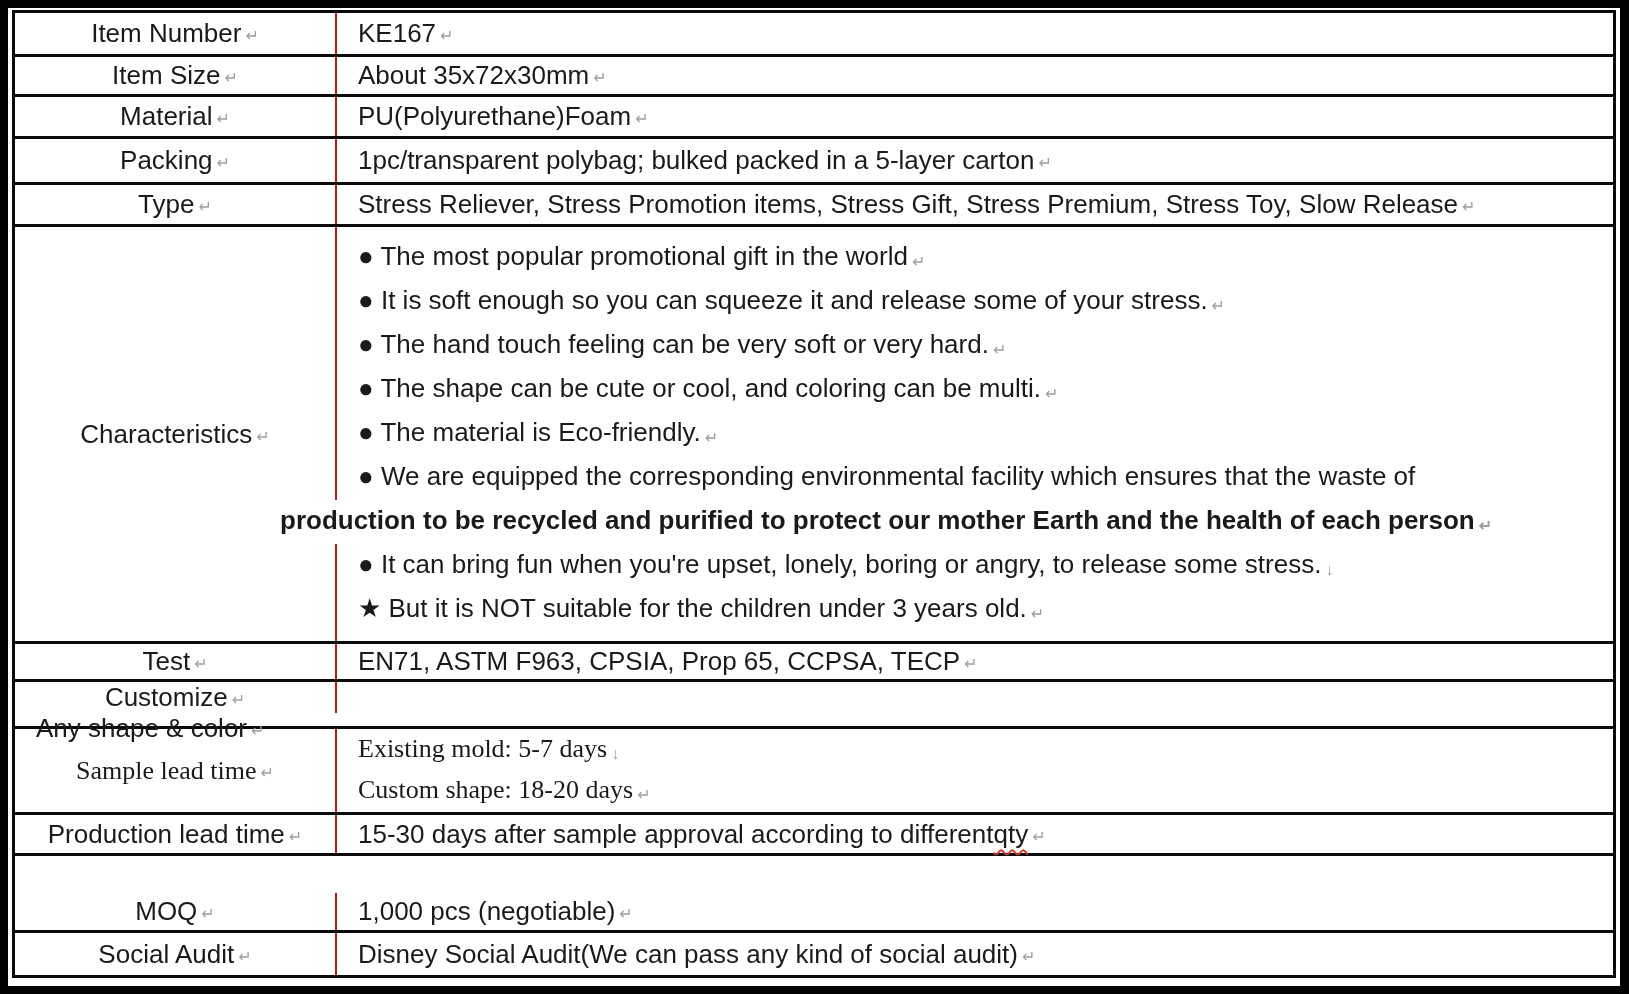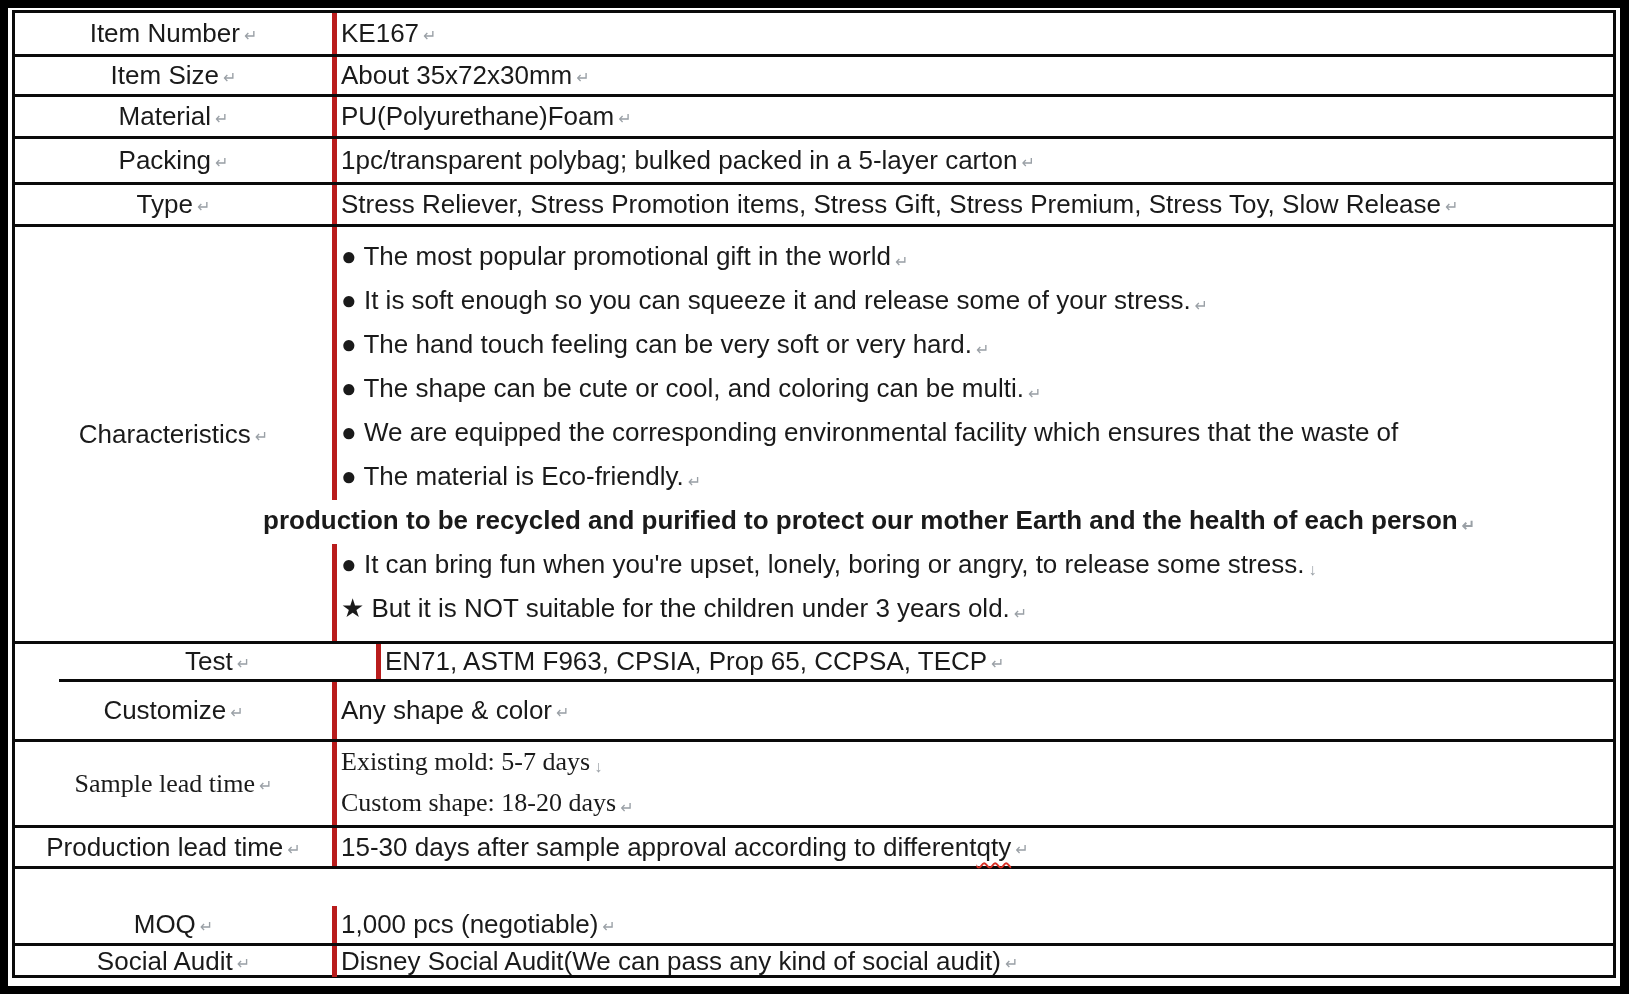--- a/index.html
+++ b/index.html
@@ -18,28 +18,28 @@
   .spec-table {
     position: absolute; left: 4px; top: 2px; right: 4px; bottom: 8px;
     border: 3px solid #0a0a0a;
     display: flex; flex-direction: column;
     background: #fff;
   }
   .row { display: flex; border-bottom: 3px solid #0a0a0a; flex-shrink: 0; }
   .row:last-child { border-bottom: none; flex: 1; }
   .lbl {
     width: 322px; flex-shrink: 0;
-    border-right: 5px solid #b91c1c;
+    border-right: 2px solid #b91c1c;
     display: flex; align-items: center; justify-content: center;
     font-size: 26px;
   }
   .val {
     flex: 1; min-width: 0;
     display: flex; align-items: center;
-    padding-left: 4px;
+    padding-left: 21px;
     font-size: 26px;
     white-space: nowrap;
   }
   .val.multi {
     flex-direction: column; align-items: flex-start; justify-content: center;
     padding-top: 2px; padding-bottom: 2px; text-align: center;
   }
   .char-line { line-height: 41px; white-space: nowrap; position: relative; z-index: 2; background: #fff; }
   .char-line.hang { margin-left: -78px; padding-right: 6px; font-weight: bold; }
   .sample-line { line-height: 38px; white-space: nowrap; }
@@ -47,21 +47,21 @@
     color: #9aa0a6; font-size: 16px; margin-left: 4px;
     position: relative; top: 2px;
   }
   .sp-err {
     text-decoration: underline wavy #d93025 2px;
     text-underline-offset: 6px;
   }
   
   .hr1 { height: 44px; } .hr2 { height: 40px; } .hr3 { height: 42px; }
   .hr4 { height: 46px; } .hr5 { height: 42px; } .hr6 { height: 417px; }
-  .hr7 { height: 38px; margin-left: 44px; } .hr8 { height: 60px; } .hr9 { height: 86px; font-family: Liberation Serif, serif; }
+  .hr7 { height: 38px; } .hr8 { height: 47px; flex-direction: column; } .hr9 { height: 86px; font-family: Liberation Serif, serif; }
   .hr10 { height: 41px; } .hr11 { height: 40px; margin-top: 37px; }
 </style>
 </head>
 <body>
 
 <div class="page">
   <div class="spec-table">
 
     <div class="row hr1">
       <div class="lbl">
@@ -121,22 +121,22 @@
     <div class="row hr6">
       <div class="lbl">
           <span>Characteristics</span>
           <span class="mark">↵</span>
         </div>
       <div class="val multi">
         <div class="char-line"><span>● The most popular promotional gift in the world</span><span class="mark">↵</span></div>
         <div class="char-line"><span>● It is soft enough so you can squeeze it and release some of your stress.</span><span class="mark">↵</span></div>
         <div class="char-line"><span>● The hand touch feeling can be very soft or very hard.</span><span class="mark">↵</span></div>
         <div class="char-line"><span>● The shape can be cute or cool, and coloring can be multi.</span><span class="mark">↵</span></div>
+        <div class="char-line"><span>● The material is Eco-friendly.</span><span class="mark">↵</span></div>
         <div class="char-line"><span>● We are equipped the corresponding environmental facility which ensures that the waste of</span><span class="mark"></span></div>
-        <div class="char-line"><span>● The material is Eco-friendly.</span><span class="mark">↵</span></div>
         <div class="char-line hang"><span>production to be recycled and purified to protect our mother Earth and the health of each person</span><span class="mark">↵</span></div>
         <div class="char-line"><span>● It can bring fun when you're upset, lonely, boring or angry, to release some stress.</span><span class="mark">↓</span></div>
         <div class="char-line"><span>★ But it is NOT suitable for the children under 3 years old.</span><span class="mark">↵</span></div>
       </div>
     </div>
 
     <div class="row hr7">
       <div class="lbl">
           <span>Test</span>
           <span class="mark">↵</span>

